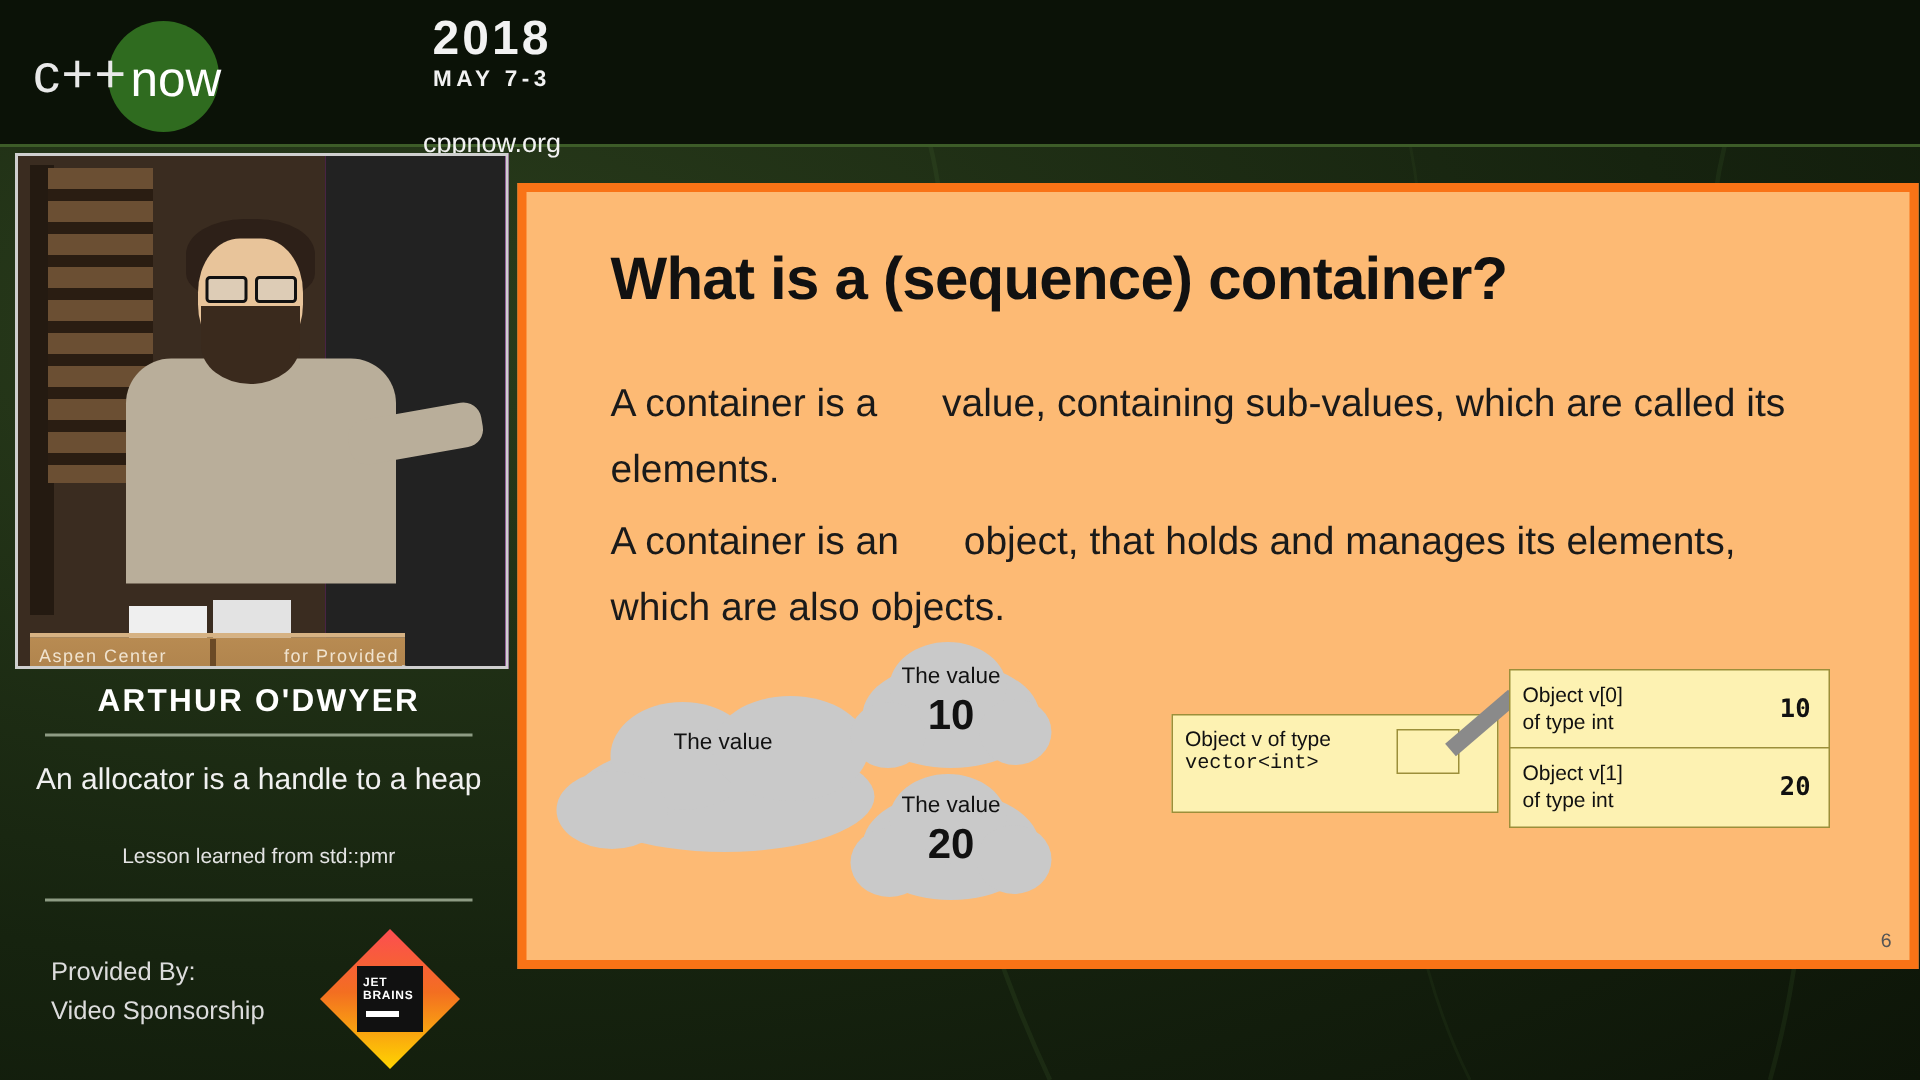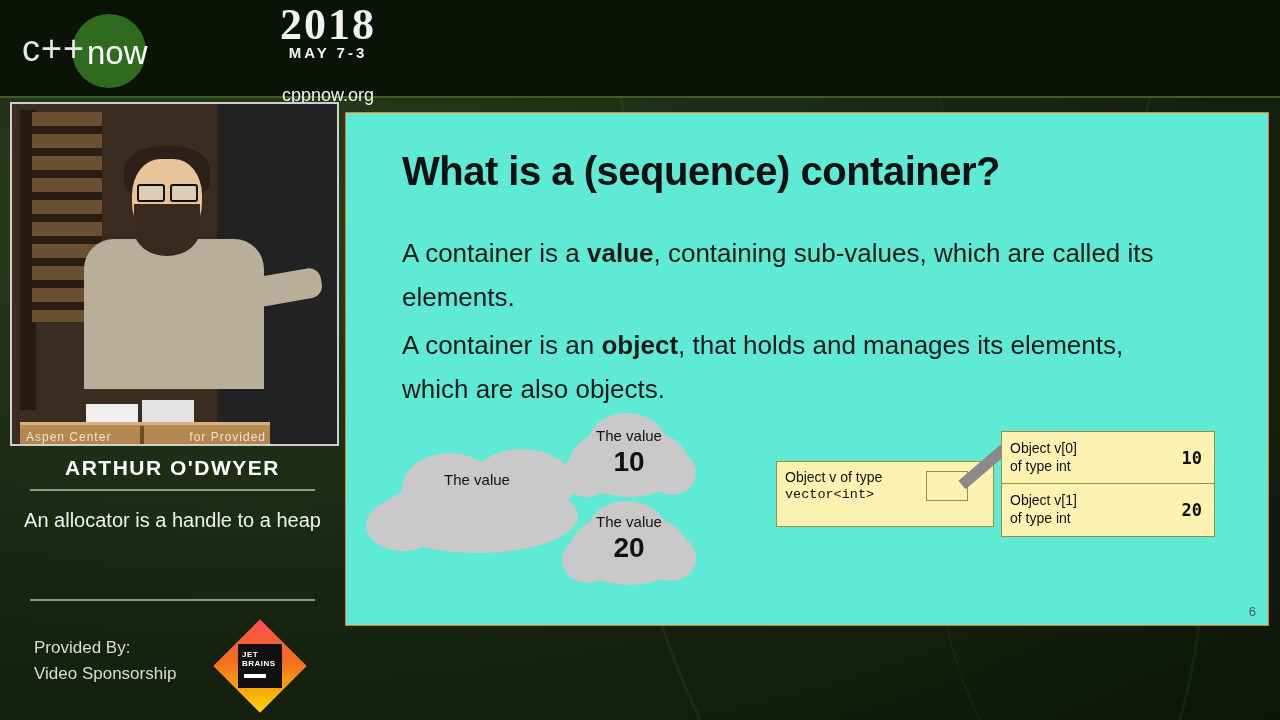--- a/index.html
+++ b/index.html
@@ -71,25 +71,24 @@
     color: #ffffff;
   }
   .conf-block {
     position: absolute;
     left: 228px; top: 6px;
     width: 200px;
     text-align: center;
     color: #f2f2f2;
   }
   .conf-year {
-    font-size: 44px;
+    font-size: 32px;
     font-weight: bold;
     letter-spacing: 2px;
     line-height: 38px;
-    font-family: Liberation Serif, serif;
   }
   .conf-dates {
     font-size: 15px;
     letter-spacing: 3px;
     font-weight: bold;
     line-height: 18px;
   }
   .conf-url {
     font-size: 18px;
     line-height: 20px;
@@ -224,44 +223,44 @@
   .jb-bar {
     position: absolute;
     left: 30px; top: 54px;
     width: 22px; height: 4px;
     background: #fff;
   }
 
   
   .slide {
     position: absolute;
-    left: 345px; top: 112px;
+    left: 345px; top: 122px;
     width: 922px; height: 512px;
-    background: #5eead4;
-    border: 1px solid #f97316;
+    background: #fdba74;
+    border: 6px solid #f97316;
   }
   .slide-title {
     position: absolute;
     left: 56px; top: 36px;
     font-size: 40px;
     font-weight: bold;
     color: #111;
     letter-spacing: -0.5px;
   }
   .slide-p {
     position: absolute;
     left: 56px;
     width: 790px;
     font-size: 26px;
     line-height: 44px;
     color: #1a1a1a;
   }
   .slide-p1 { top: 118px; }
   .slide-p2 { top: 210px; }
-  .slide-p b { font-weight: bold; }
+  .slide-p b { font-weight: normal; margin-left: 36px; }
 
   .page-num {
     position: absolute;
     right: 12px; bottom: 6px;
     font-size: 13px;
     color: #555;
   }
 
   
   .clouds {
@@ -392,20 +391,21 @@
       <span>for Provided</span>
     </div>
 
     <div class="sv-cable"></div>
 
   </div>
 
   <div class="speaker-name">ARTHUR O'DWYER</div>
   <div class="rule rule-1"></div>
   <div class="talk-title">An allocator is a handle to a heap</div>
+  <div class="talk-sub">Lesson learned from std::pmr</div>
   <div class="rule rule-2"></div>
 
   <div class="sponsor-text">
     <div>Provided By:</div>
     <div>Video Sponsorship</div>
   </div>
   <div class="jb-logo">
     <div class="jb-diamond"></div>
     <div class="jb-square"></div>
     <div class="jb-text">

